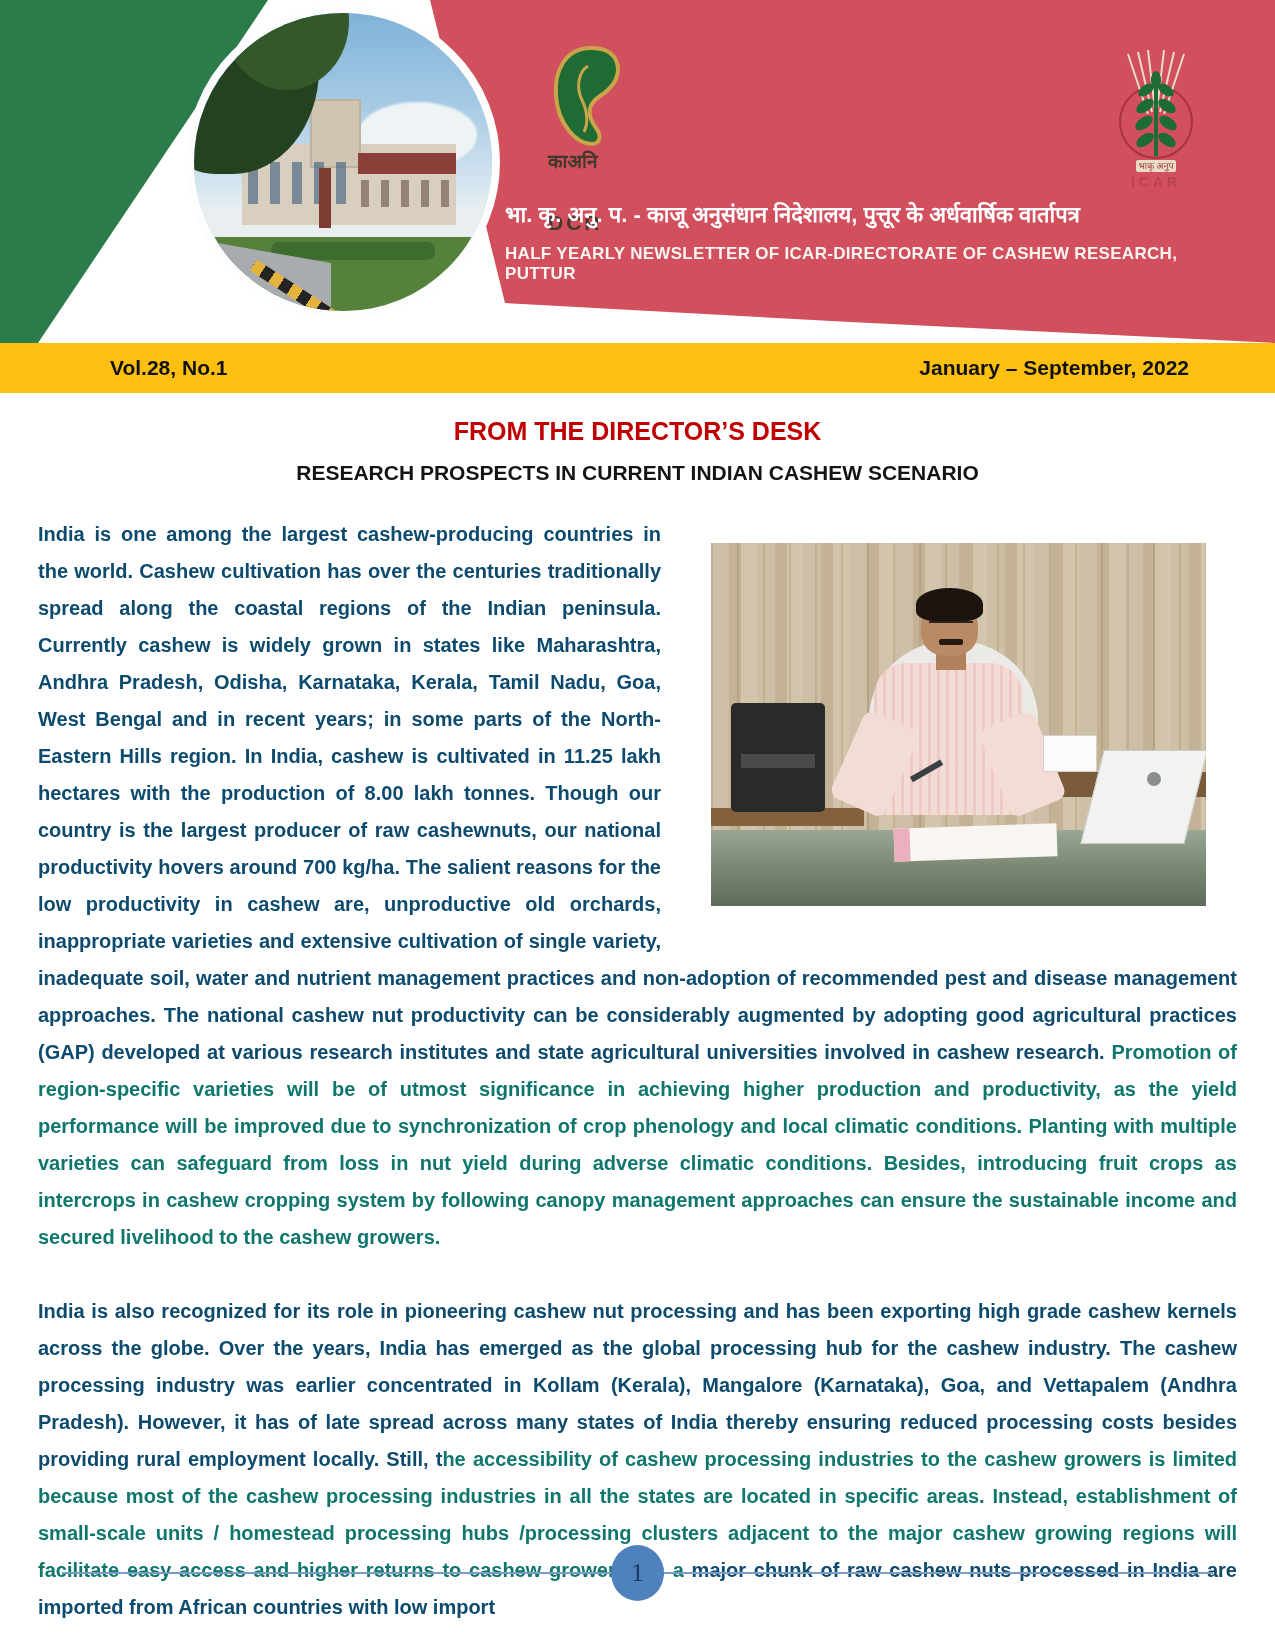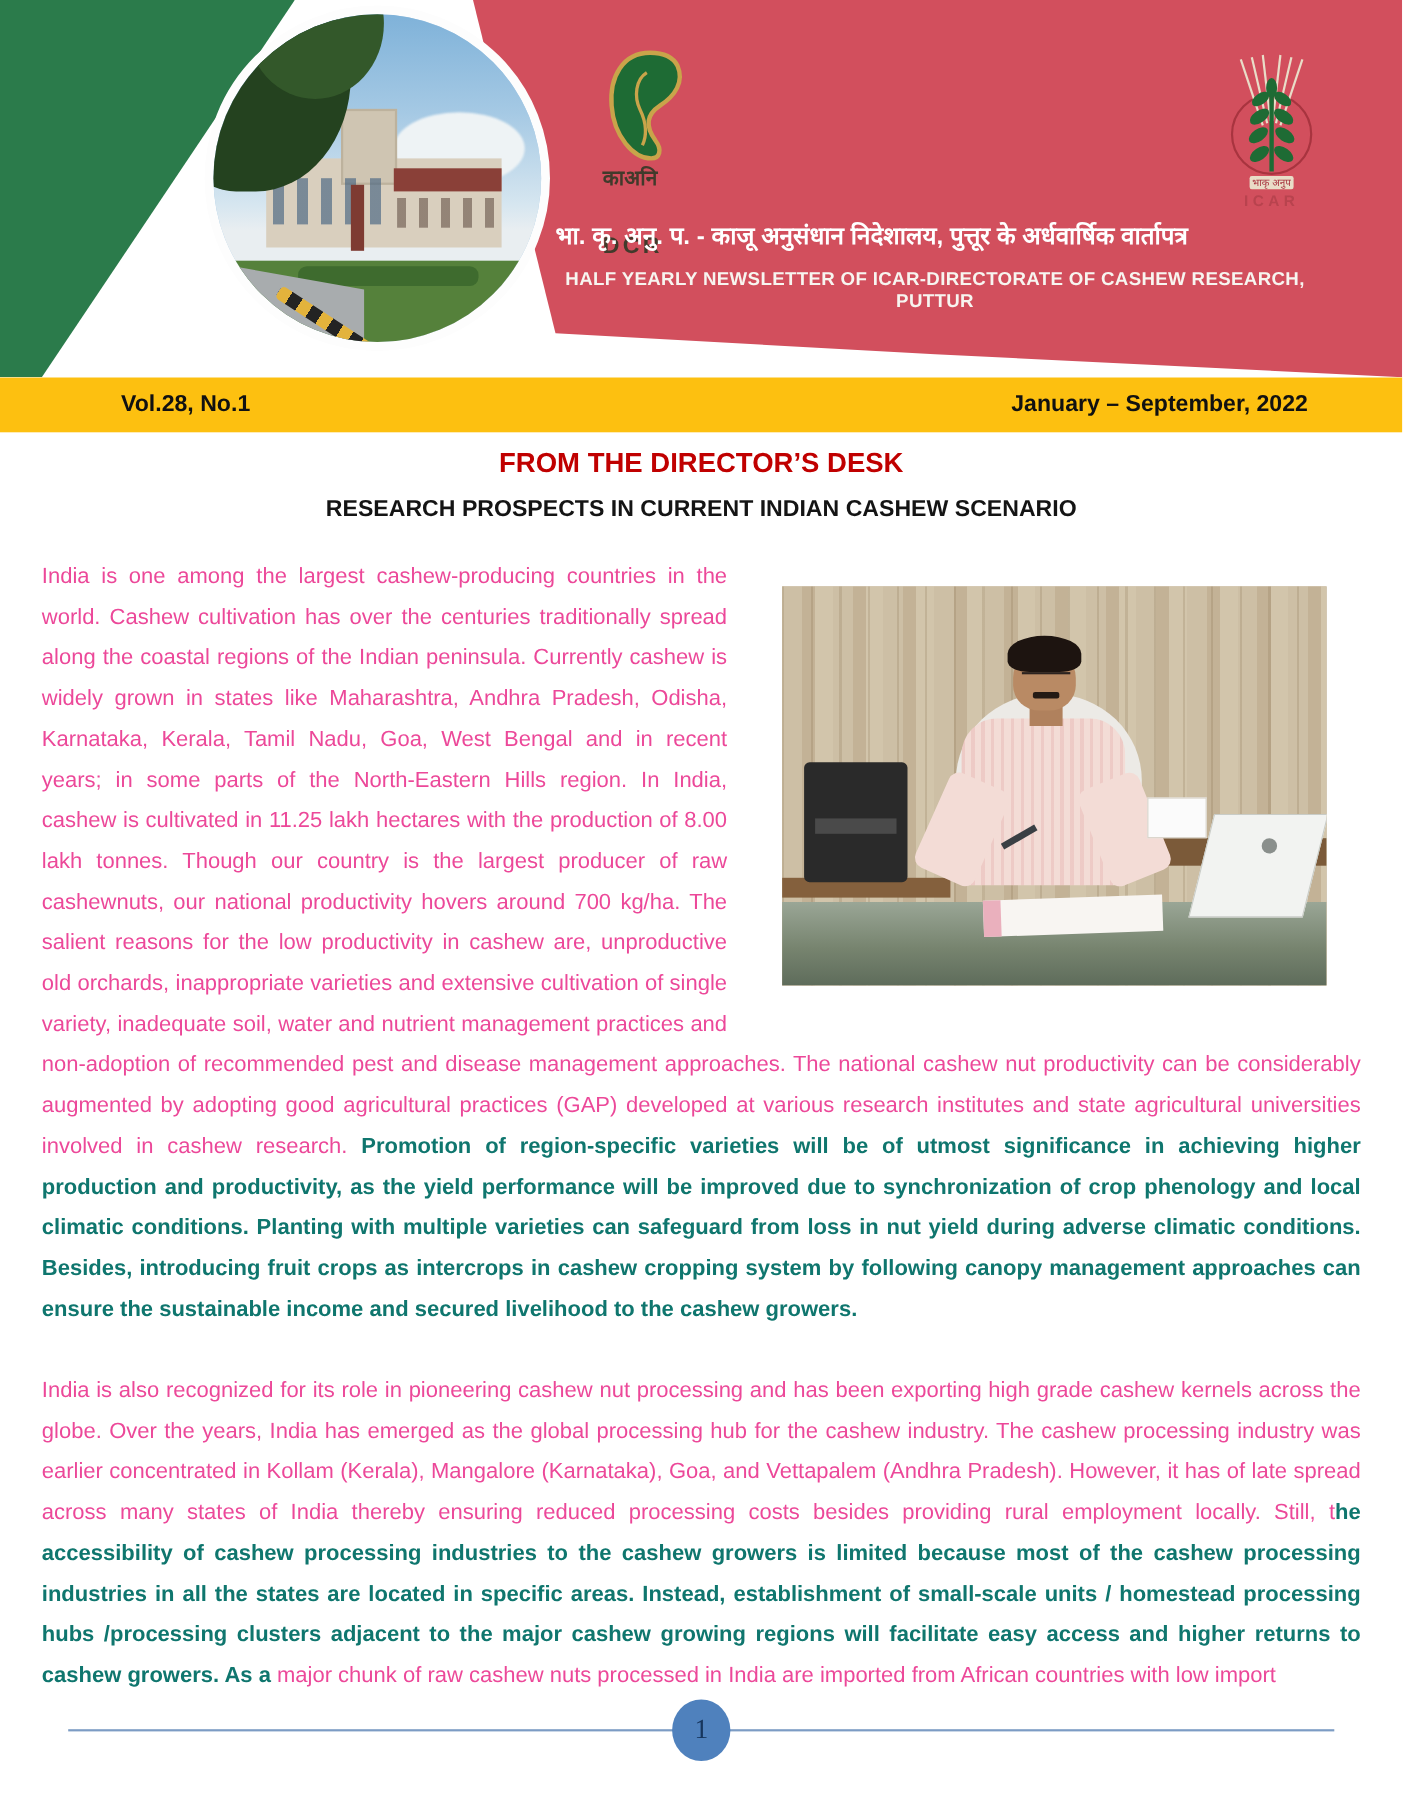--- a/index.html
+++ b/index.html
@@ -58,41 +58,41 @@
   }
   .title-english {
     font-size:50px; font-weight:bold; color:#ece04e; letter-spacing:2px; line-height:1.15;
     text-shadow:2px 2px 0 #6e1a22,-2px -2px 0 #6e1a22,2px -2px 0 #6e1a22,-2px 2px 0 #6e1a22,3px 3px 2px #6e1a22;
   }
   .subtitle-hindi {
     position:absolute; left:505px; top:198px; width:690px; text-align:left;
     color:#ffffff; font-weight:bold; font-size:22px;
   }
   .subtitle-english {
-    position:absolute; left:505px; top:244px; width:690px; text-align:center;
+    position:absolute; left:505px; top:244px; width:690px; text-align:left;
     color:#f7f5f0; font-weight:bold; font-size:17px; letter-spacing:.3px;
   }
 
   
   .icar-logo { position:absolute; left:1108px; top:44px; width:96px; text-align:center; }
 
   
   .issue-bar {
     height:50px; background:#fdc010; display:flex; align-items:center;
     justify-content:space-between; padding:0 86px 0 110px;
     font-weight:bold; font-size:21px; color:#111111;
   }
 
   
-  .section-title { margin-top:14px; text-align:center; color:#c00000; font-size:25px; font-weight:bold; }
+  .section-title { margin-top:24px; text-align:center; color:#c00000; font-size:25px; font-weight:bold; }
   .headline      { margin-top:15px; text-align:center; color:#141414; font-size:21px; font-weight:bold; }
 
   .article { padding:31px 38px 0 38px; }
   .para { text-align:justify; font-size:20px; line-height:37px; margin-bottom:37px; }
-  .seg-dark  { color:#ec4899; }
+  .seg-dark  { color:#0c4a6e;font-weight:bold; }
   .seg-light { color:#0f766e;font-weight:bold; }
 
   
   .director-photo {
     float:right; width:495px; height:363px; margin:27px 31px 18px 50px;
     position:relative; overflow:hidden; background:#c9b99e;
   }
   .director-photo > div { position:absolute; }
   .dp-wall { inset:0;
     background:

